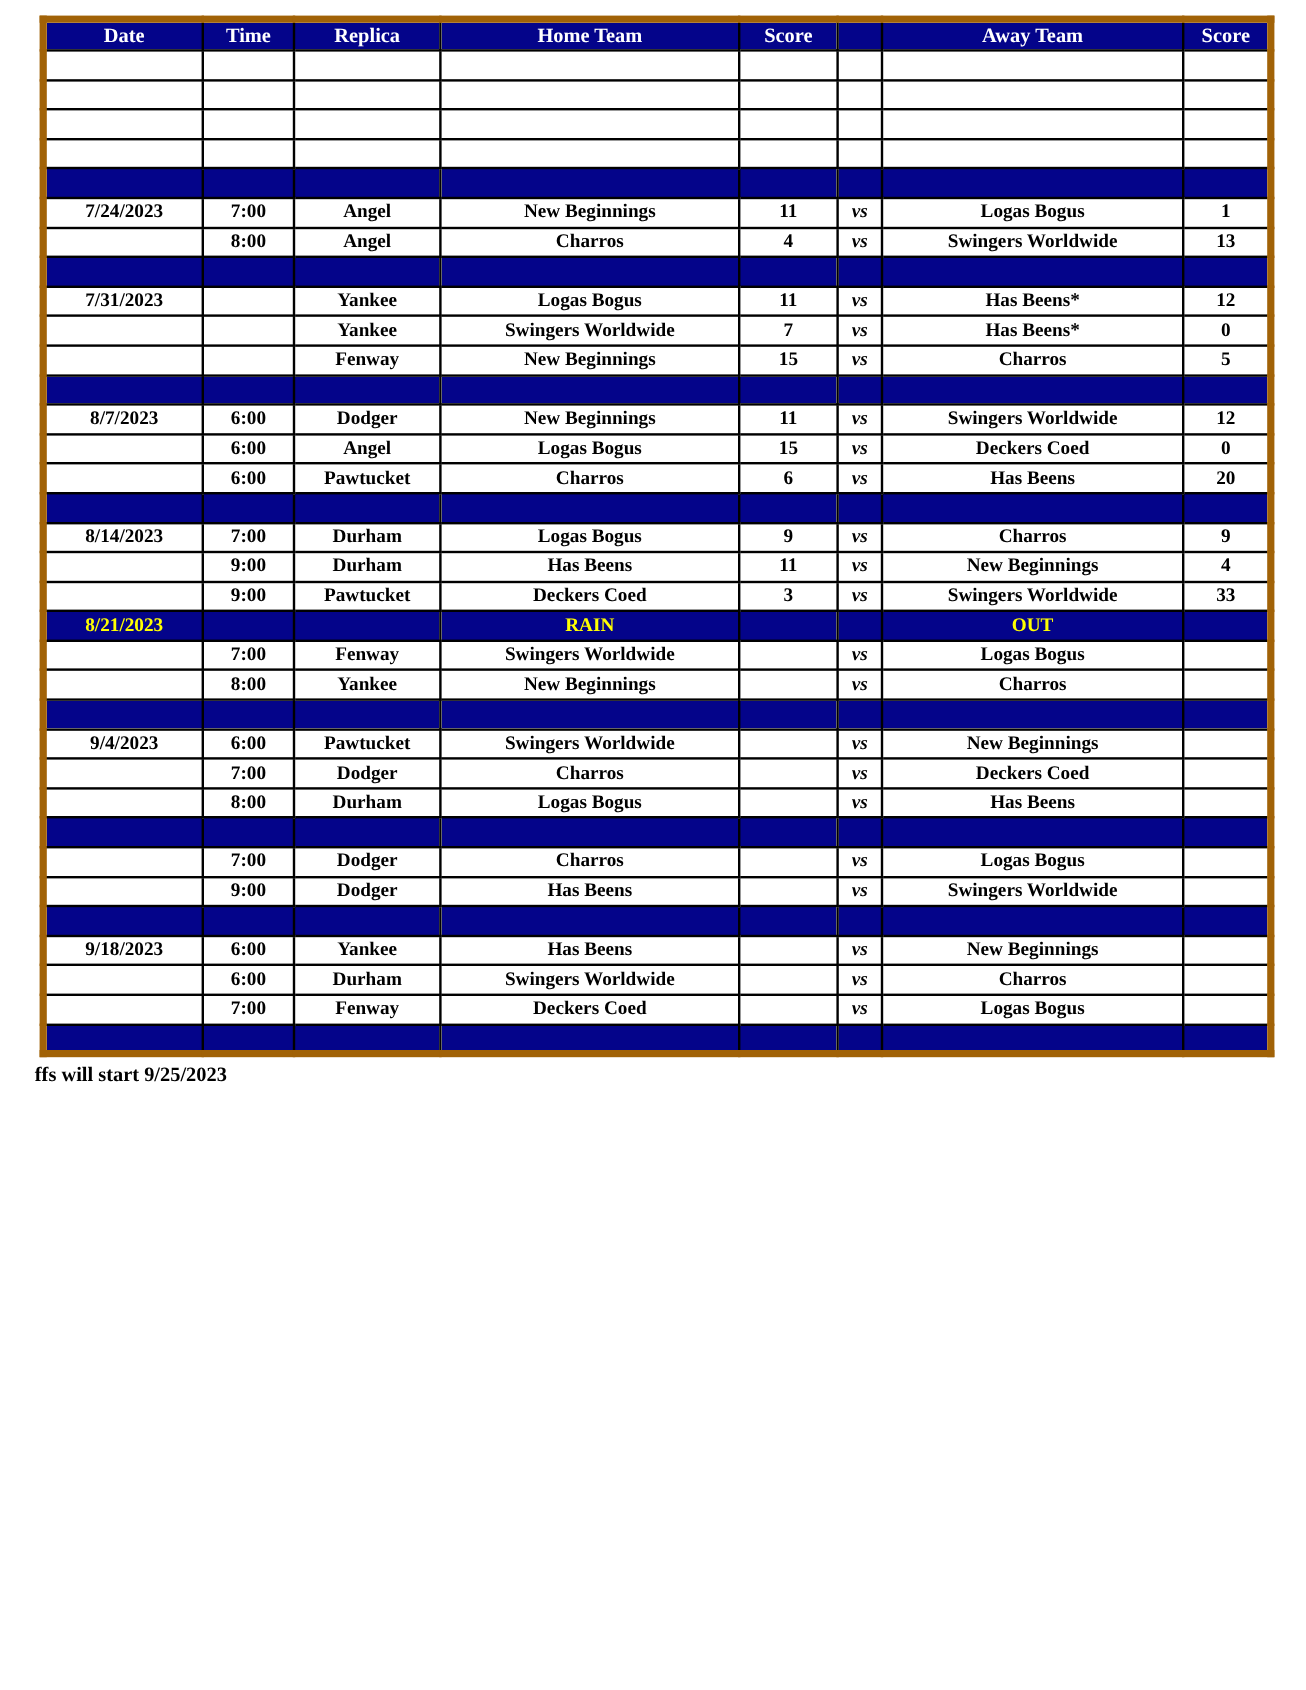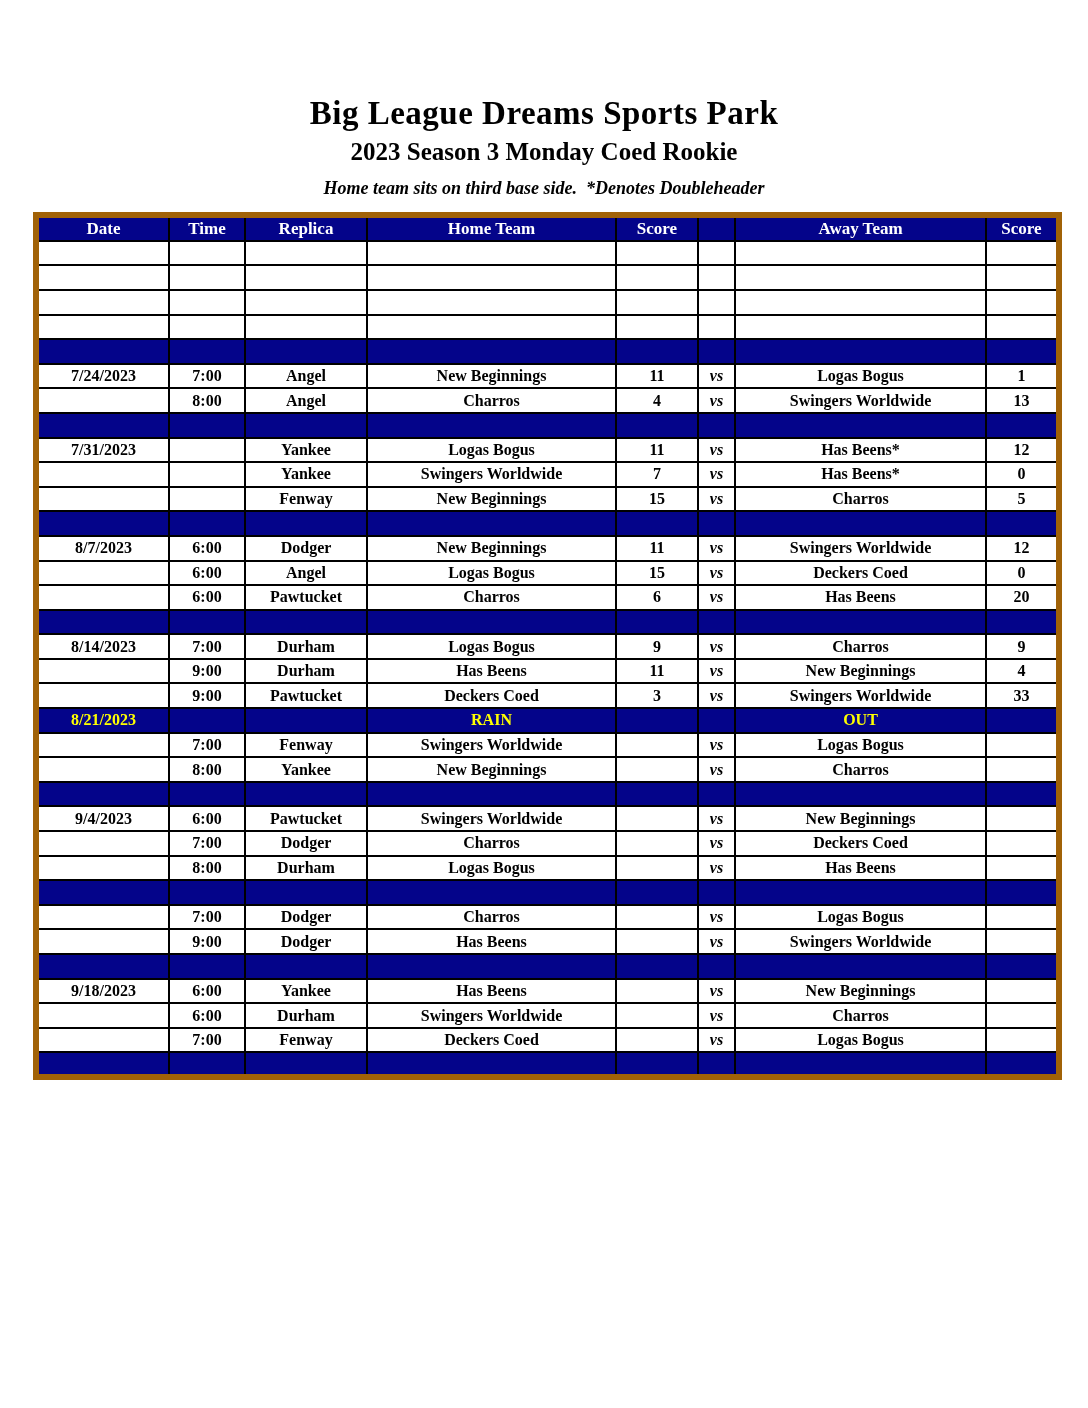--- a/index.html
+++ b/index.html
@@ -62,25 +62,20 @@
   td.vs       { font-size:13px; font-style:italic; }
   .footer {
     margin:5px 0 0 29px;
     font-size:17px; font-weight:bold;
   }
 </style>
 </head>
 <body>
 
 <div class="page">
-  <div class="titles">
-    <div class="title">Big League Dreams Sports Park</div>
-    <div class="subtitle">2023 Season 3 Monday Coed Rookie</div>
-    <div class="note">Home team sits on third base side.  *Denotes Doubleheader</div>
-  </div>
 
   <table class="schedule">
     <colgroup>
       <col class="c-date">
         <col class="c-time">
         <col class="c-replica">
         <col class="c-home">
       <col class="c-hscore">
         <col class="c-vs">
         <col class="c-away">
@@ -435,13 +430,14 @@
           <td></td>
           <td></td>
           <td></td>
           <td></td>
           <td></td>
           <td></td>
         </tr>
       </tbody>
   </table>
 
+  <div class="footer">ffs will start 9/25/2023</div>
 </div>
 
 </body></html>

